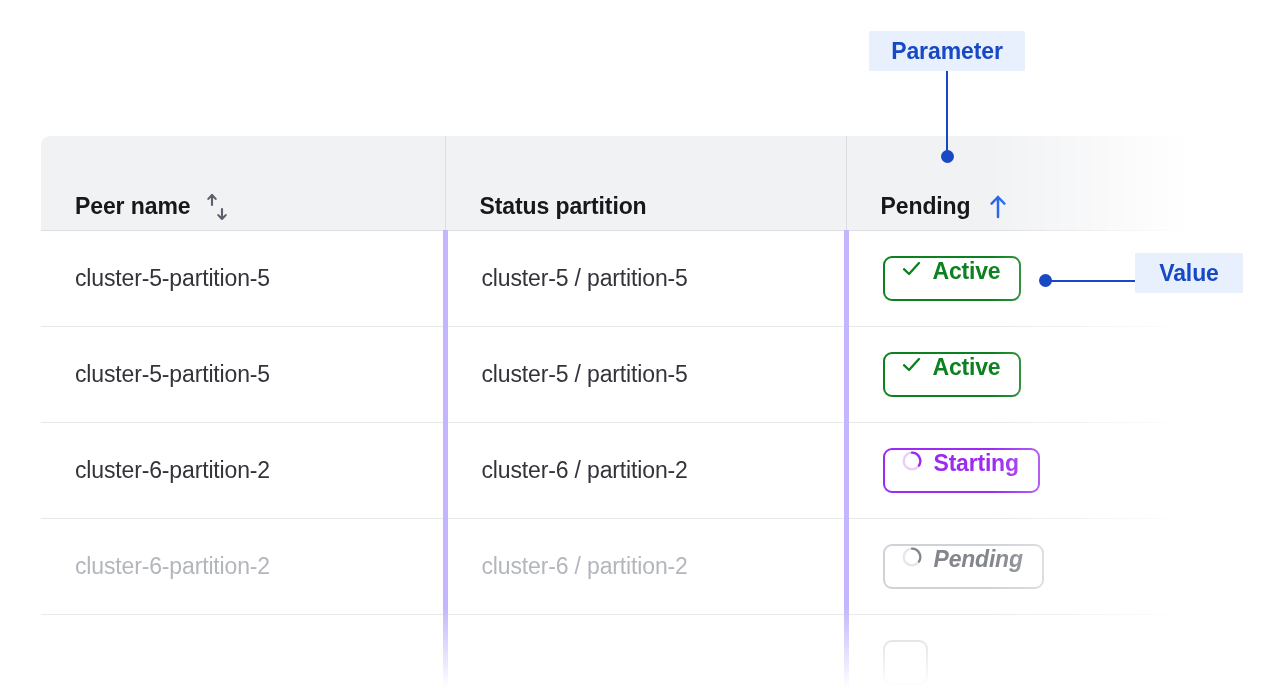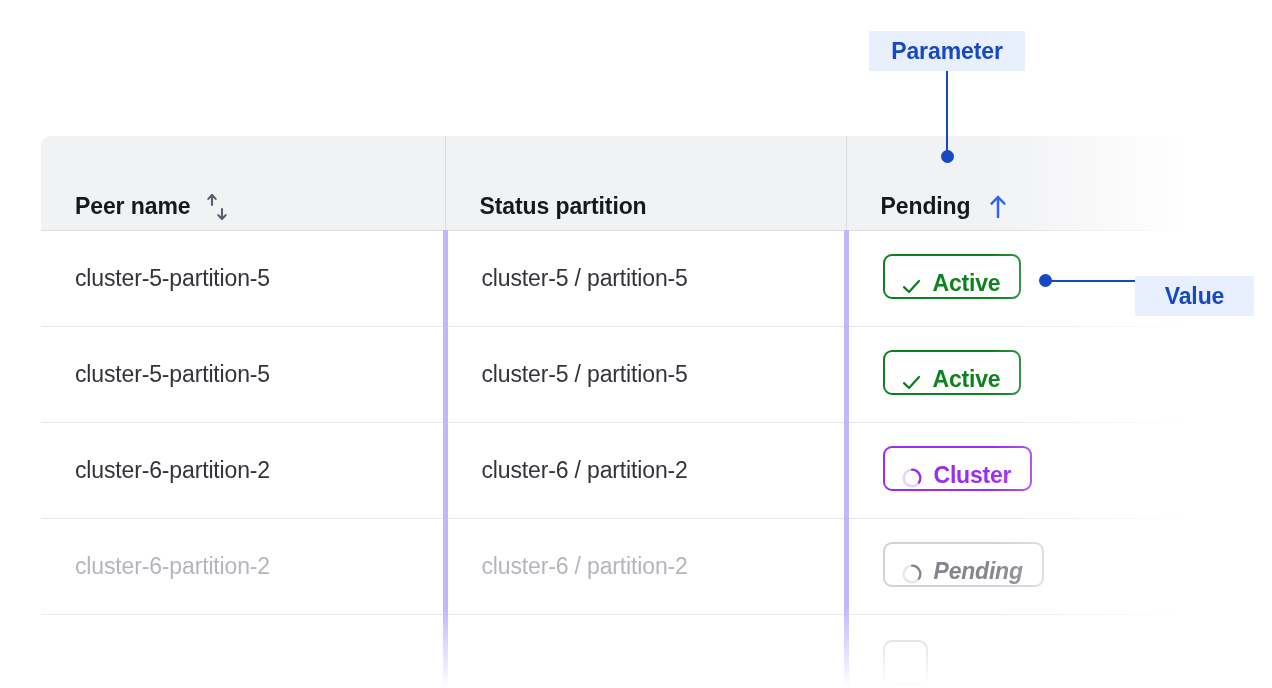--- a/index.html
+++ b/index.html
@@ -75,21 +75,21 @@
     box-sizing: border-box;
     letter-spacing: -0.15px;
     background: #ffffff;
   }
   tbody td:last-child { border-right: none; }
   tbody tr.dim td { color: #b3b6bc; }
 
   
   .badge {
     display: inline-flex;
-    align-items: flex-end;
+    align-items: flex-start;
     gap: 11px;
     height: 45px;
     padding: 0 19px 0 16px;
     border: 2px solid currentColor;
     border-radius: 9px;
     font-size: 23px;
     font-weight: bold;
     letter-spacing: -0.2px;
     box-sizing: border-box;
     background: #ffffff;
@@ -124,22 +124,22 @@
     box-sizing: border-box;
   }
   #anno-parameter {
     left: 869px;
     top: 31px;
     width: 156px;
     height: 40px;
   }
   #anno-value {
     left: 1135px;
-    top: 276px;
-    width: 119px;
+    top: 253px;
+    width: 108px;
     height: 40px;
   }
   .anno-line { position: absolute; background: #1749c4; }
   #anno-parameter-line { left: 946px; top: 71px; width: 2px; height: 85px; }
   #anno-value-line { left: 1049px; top: 280px; width: 88px; height: 2px; }
   .anno-dot {
     position: absolute;
     width: 13px;
     height: 13px;
     border-radius: 50%;
@@ -228,21 +228,21 @@
         <td>cluster-6-partition-2</td>
         <td>cluster-6 / partition-2</td>
         <td>
           <span class="badge starting">
             <span>
               <svg class="spinner-icon" viewBox="0 0 22 22" fill="none">
                 <circle cx="11" cy="11" r="8.3" stroke="#e9cdfb" stroke-width="2.3"></circle>
                 <path d="M11 2.7 A8.3 8.3 0 0 1 17.9 15.6" stroke="currentColor" stroke-width="2.3" stroke-linecap="round"></path>
               </svg>
             </span>
-            <span class="badge-label">Cluster</span>
+            <span class="badge-label">Starting</span>
           </span>
         </td>
       </tr>
 
       <tr class="dim">
         <td>cluster-6-partition-2</td>
         <td>cluster-6 / partition-2</td>
         <td>
           <span class="badge pending">
             <span>

